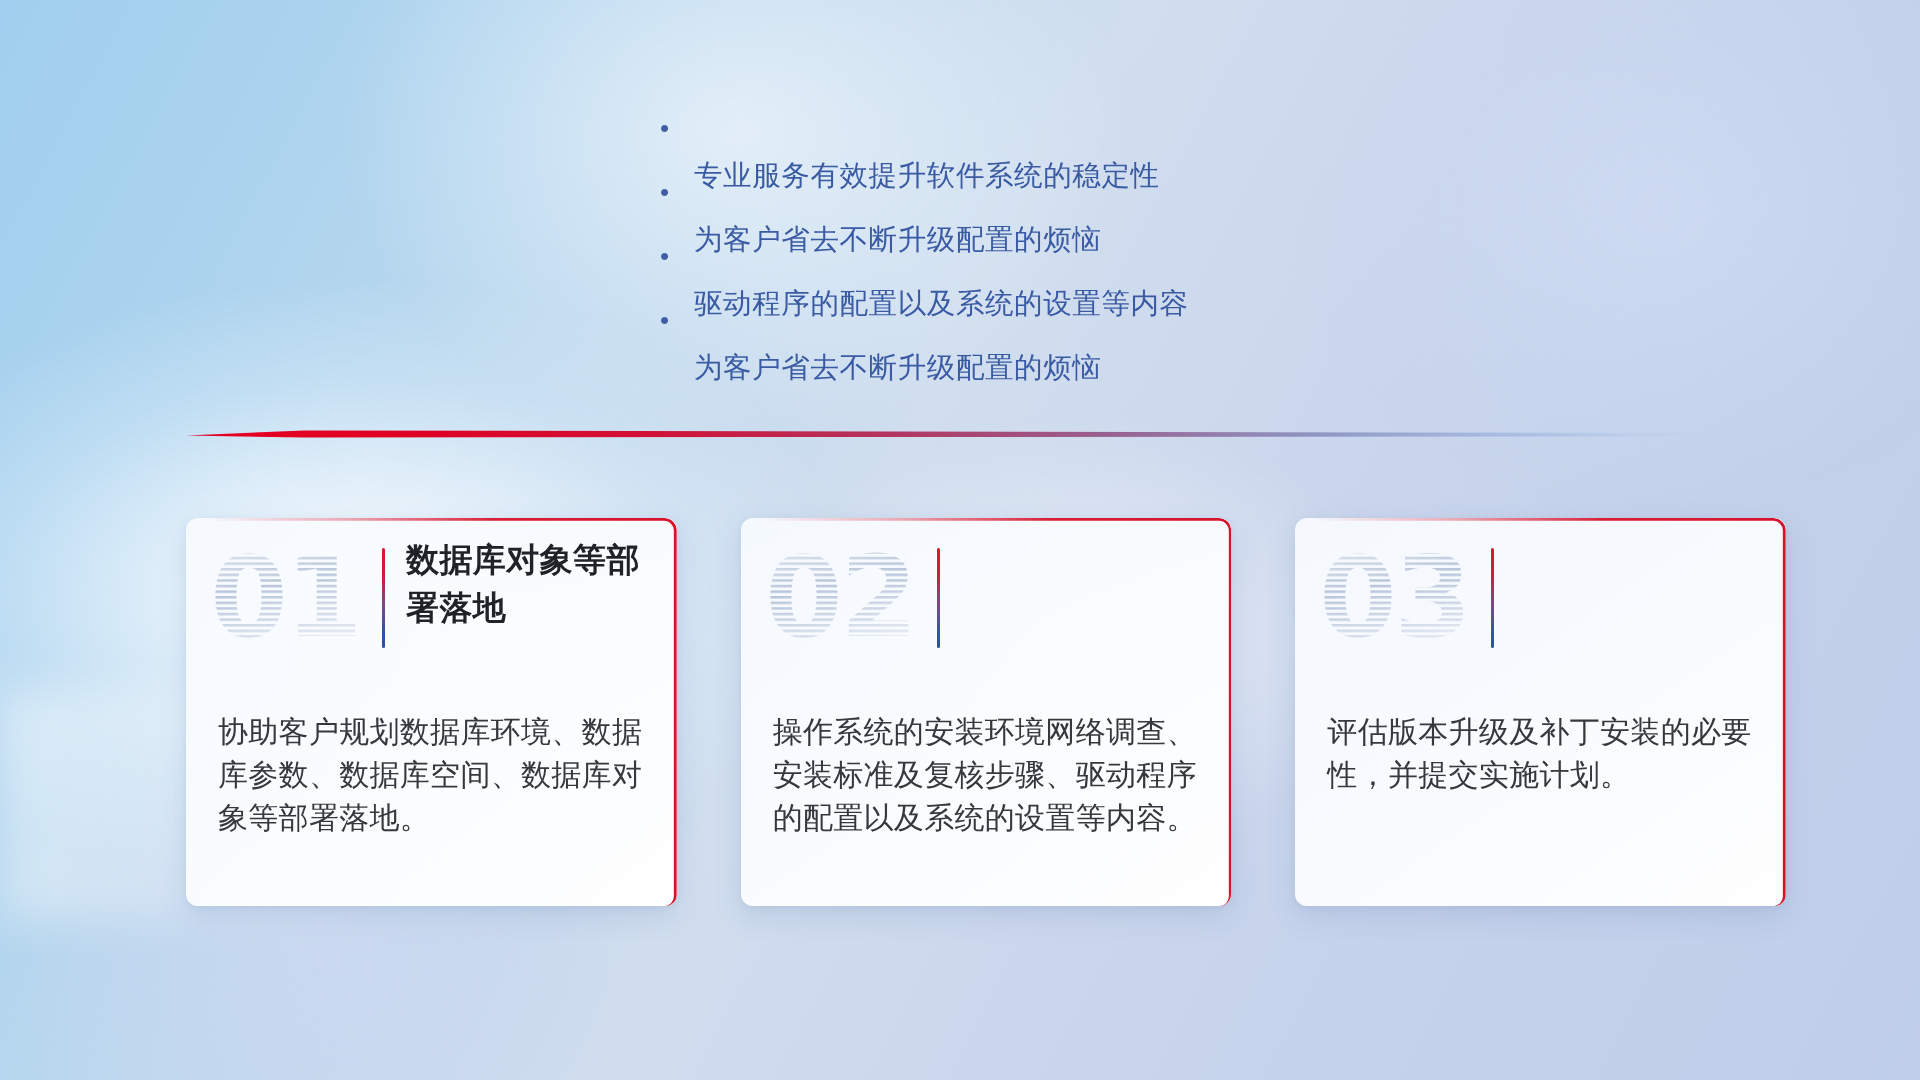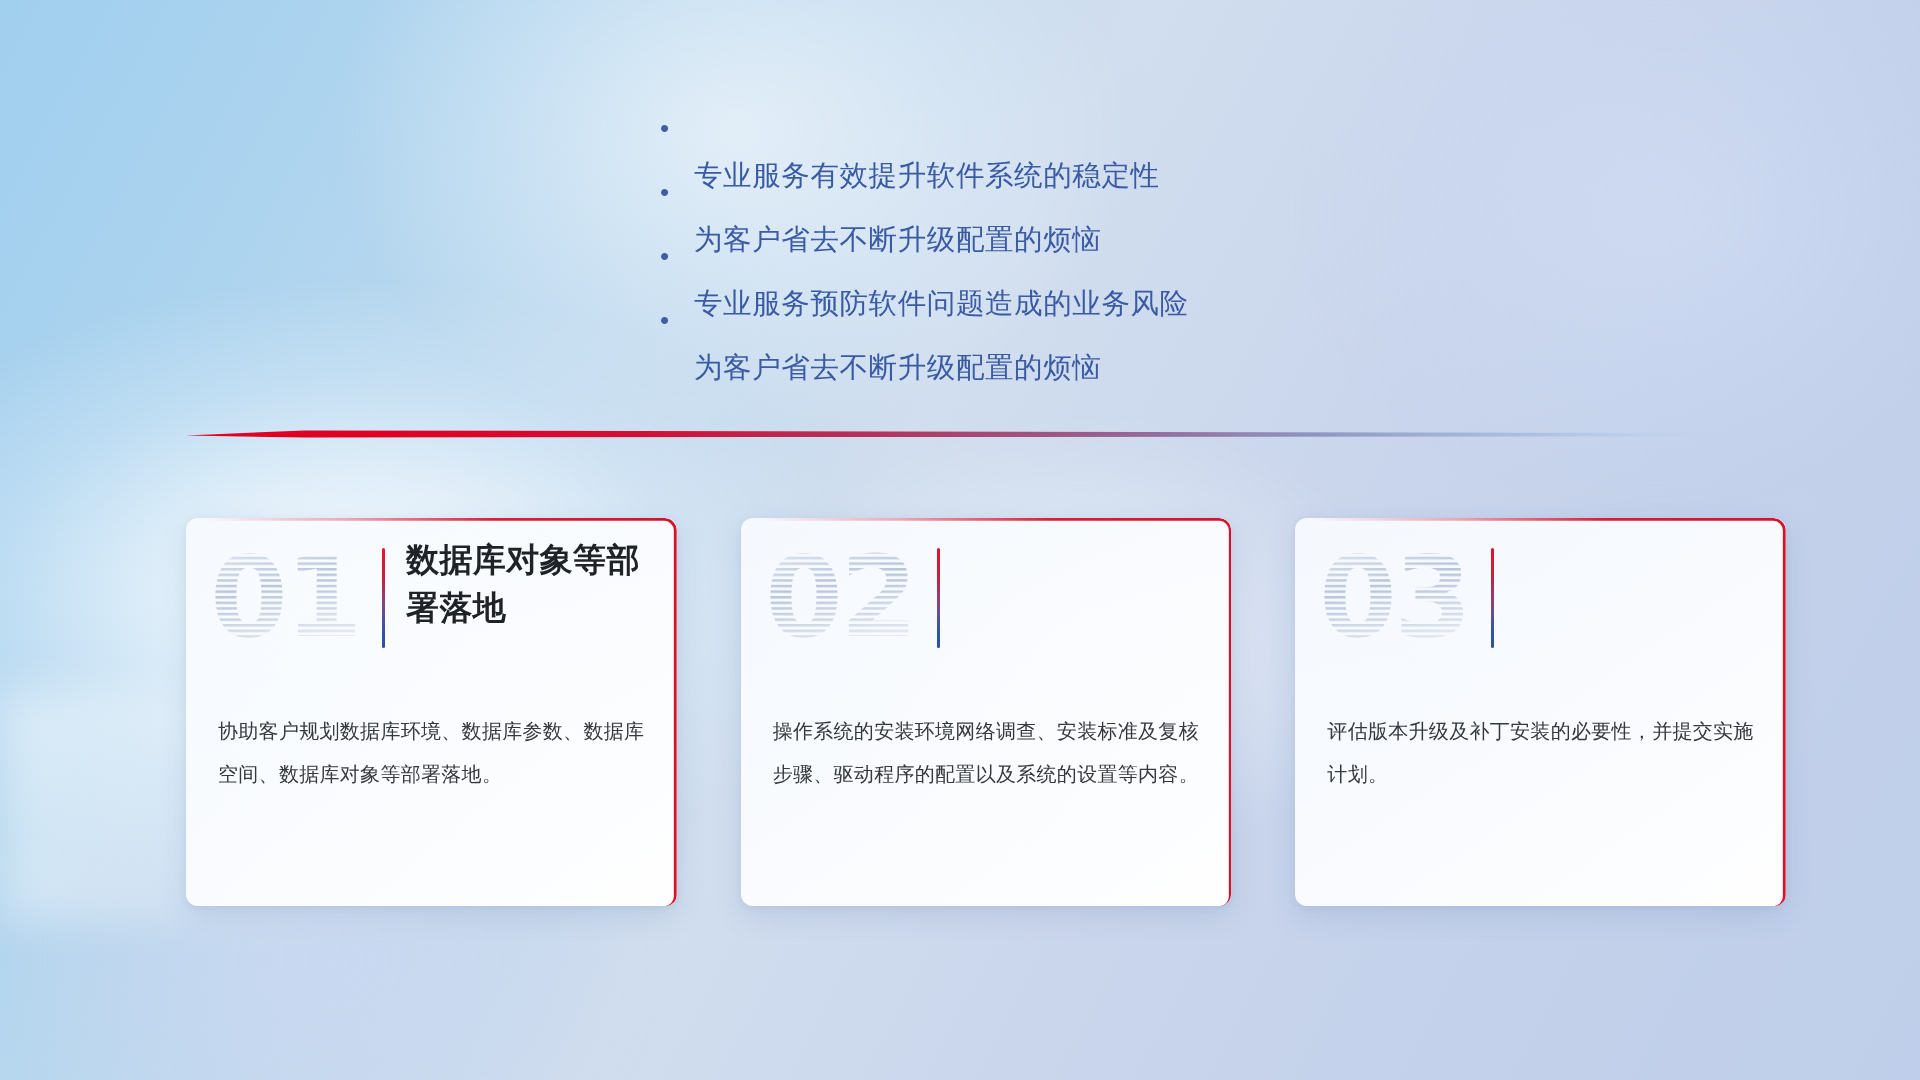--- a/index.html
+++ b/index.html
@@ -143,21 +143,21 @@
   .card-title{
     position:absolute;left:220px;top:18px;right:14px;
     color:#1f2226;
     font-size:33px;line-height:48px;
     font-weight:700;
     letter-spacing:.4px;
   }
   .card-body{
     position:absolute;left:32px;right:26px;top:192px;
     color:#35383d;
-    font-size:20px;line-height:43px;
+    font-size:30px;line-height:43px;
     letter-spacing:.3px;
     font-weight:400;
   }
 </style>
 </head>
 <body>
 
 <div id="bg-base"></div>
 <div id="bg-glow-3"></div>
 <div id="bg-glow-4"></div>
@@ -174,21 +174,21 @@
     <span class="bullet-text">专业服务有效提升软件系统的稳定性</span>
   </div>
 
   <div class="bullet-row">
     <span class="bullet-dot">•</span>
     <span class="bullet-text">为客户省去不断升级配置的烦恼</span>
   </div>
 
   <div class="bullet-row">
     <span class="bullet-dot">•</span>
-    <span class="bullet-text">专业服务预防软件问题造成的业务风险</span>
+    <span class="bullet-text">驱动程序的配置以及系统的设置等内容</span>
   </div>
 
   <div class="bullet-row">
     <span class="bullet-dot">•</span>
     <span class="bullet-text">为客户省去不断升级配置的烦恼</span>
   </div>
 
 </div>
 
 <div id="divider-wrap">

